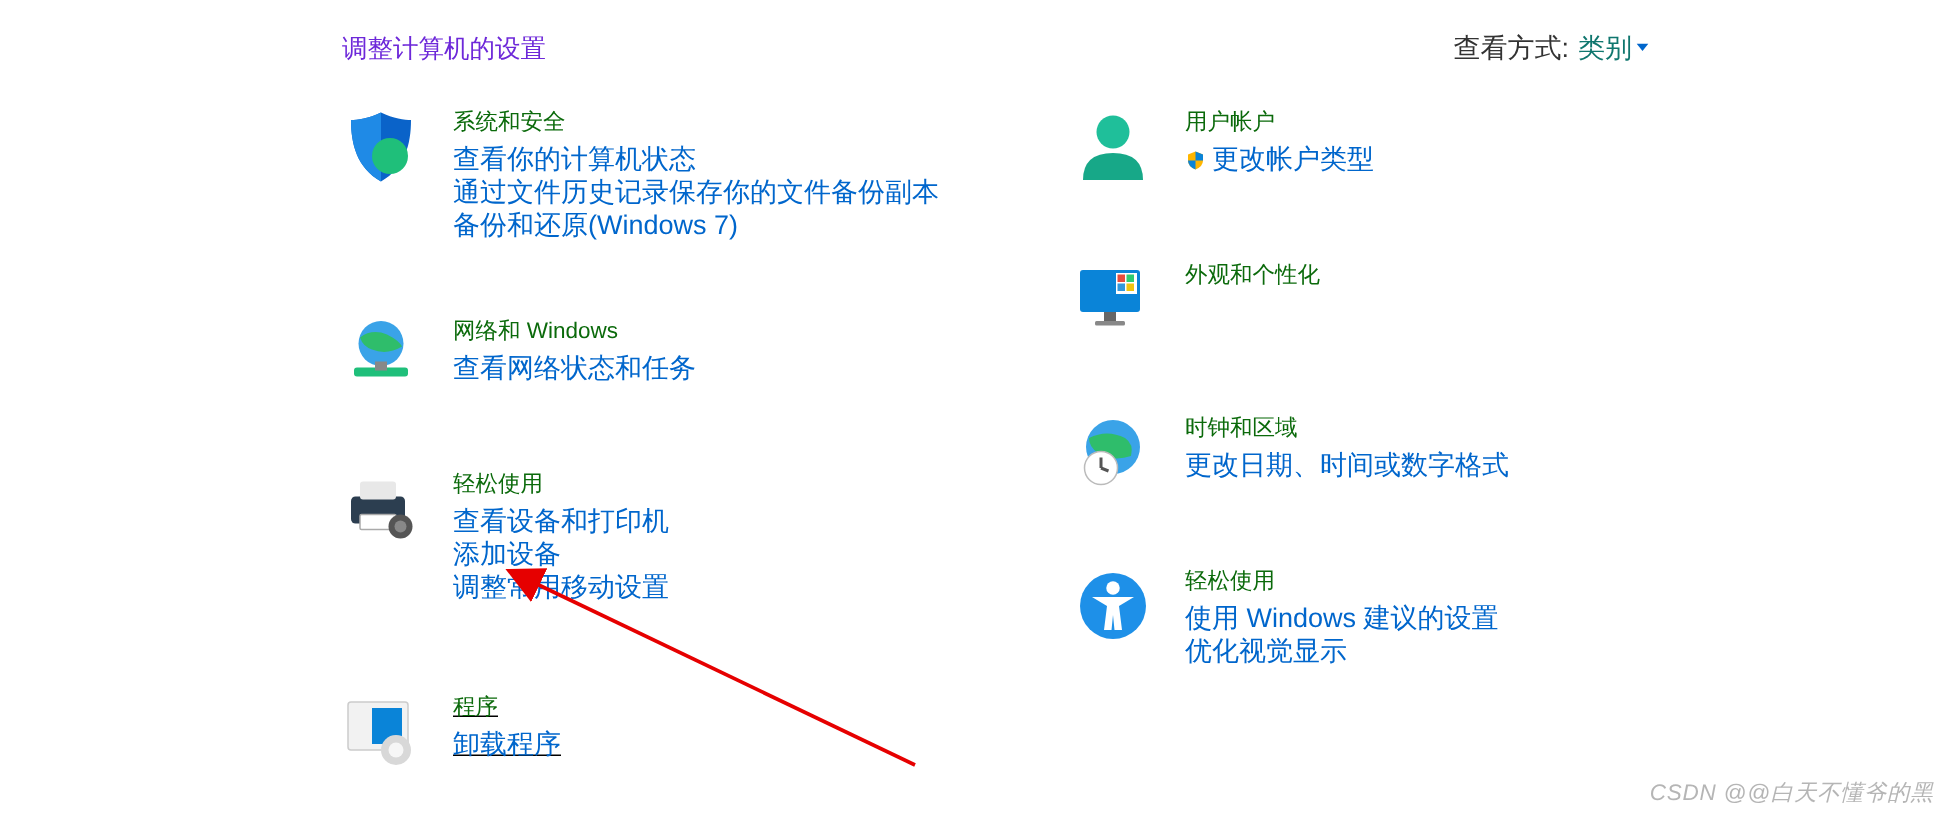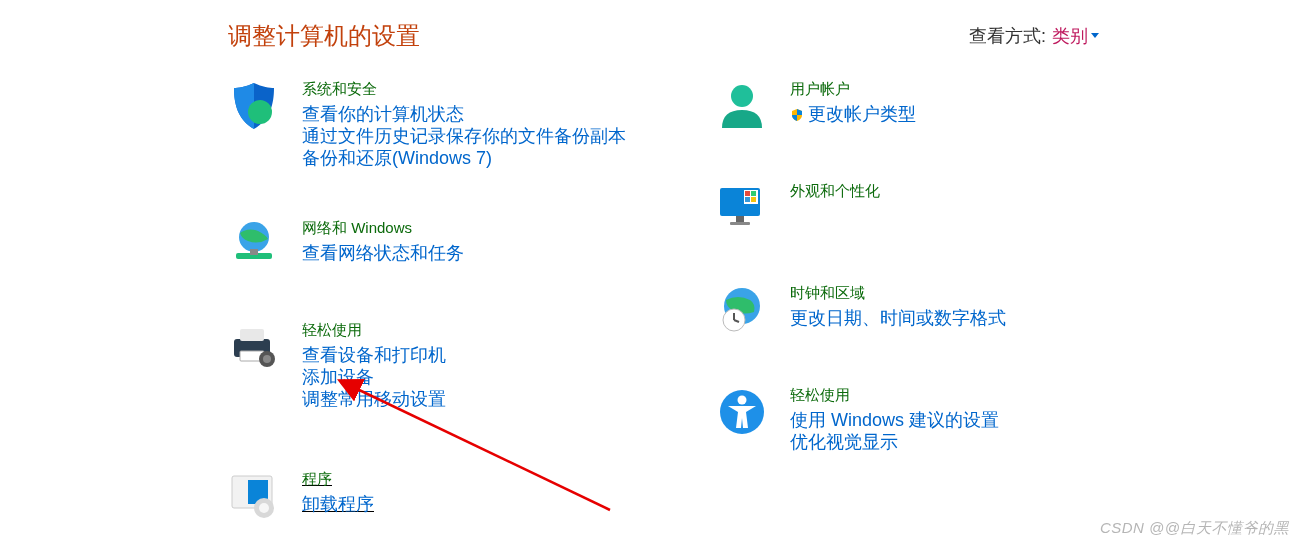--- a/index.html
+++ b/index.html
@@ -11,33 +11,33 @@
       position: relative;
       overflow: hidden;
     }
     .header-row {
       display: flex;
       justify-content: space-between;
       align-items: center;
       padding: 20px 200px 0 228px;
     }
     .page-title {
-      font-size: 24px;
-      color: #c2410c;
+      font-size: 17px;
+      color: #6d28d9;
       font-weight: 400;
     }
     .view-by {
       font-size: 18px;
       color: #333;
       display: flex;
       align-items: center;
       gap: 6px;
     }
     .view-by-link {
-      color: #be185d;
+      color: #0f766e;
       cursor: pointer;
       display: flex;
       align-items: center;
       gap: 3px;
     }
     .columns {
       display: flex;
       padding: 28px 0 0 228px;
       gap: 90px;
     }

